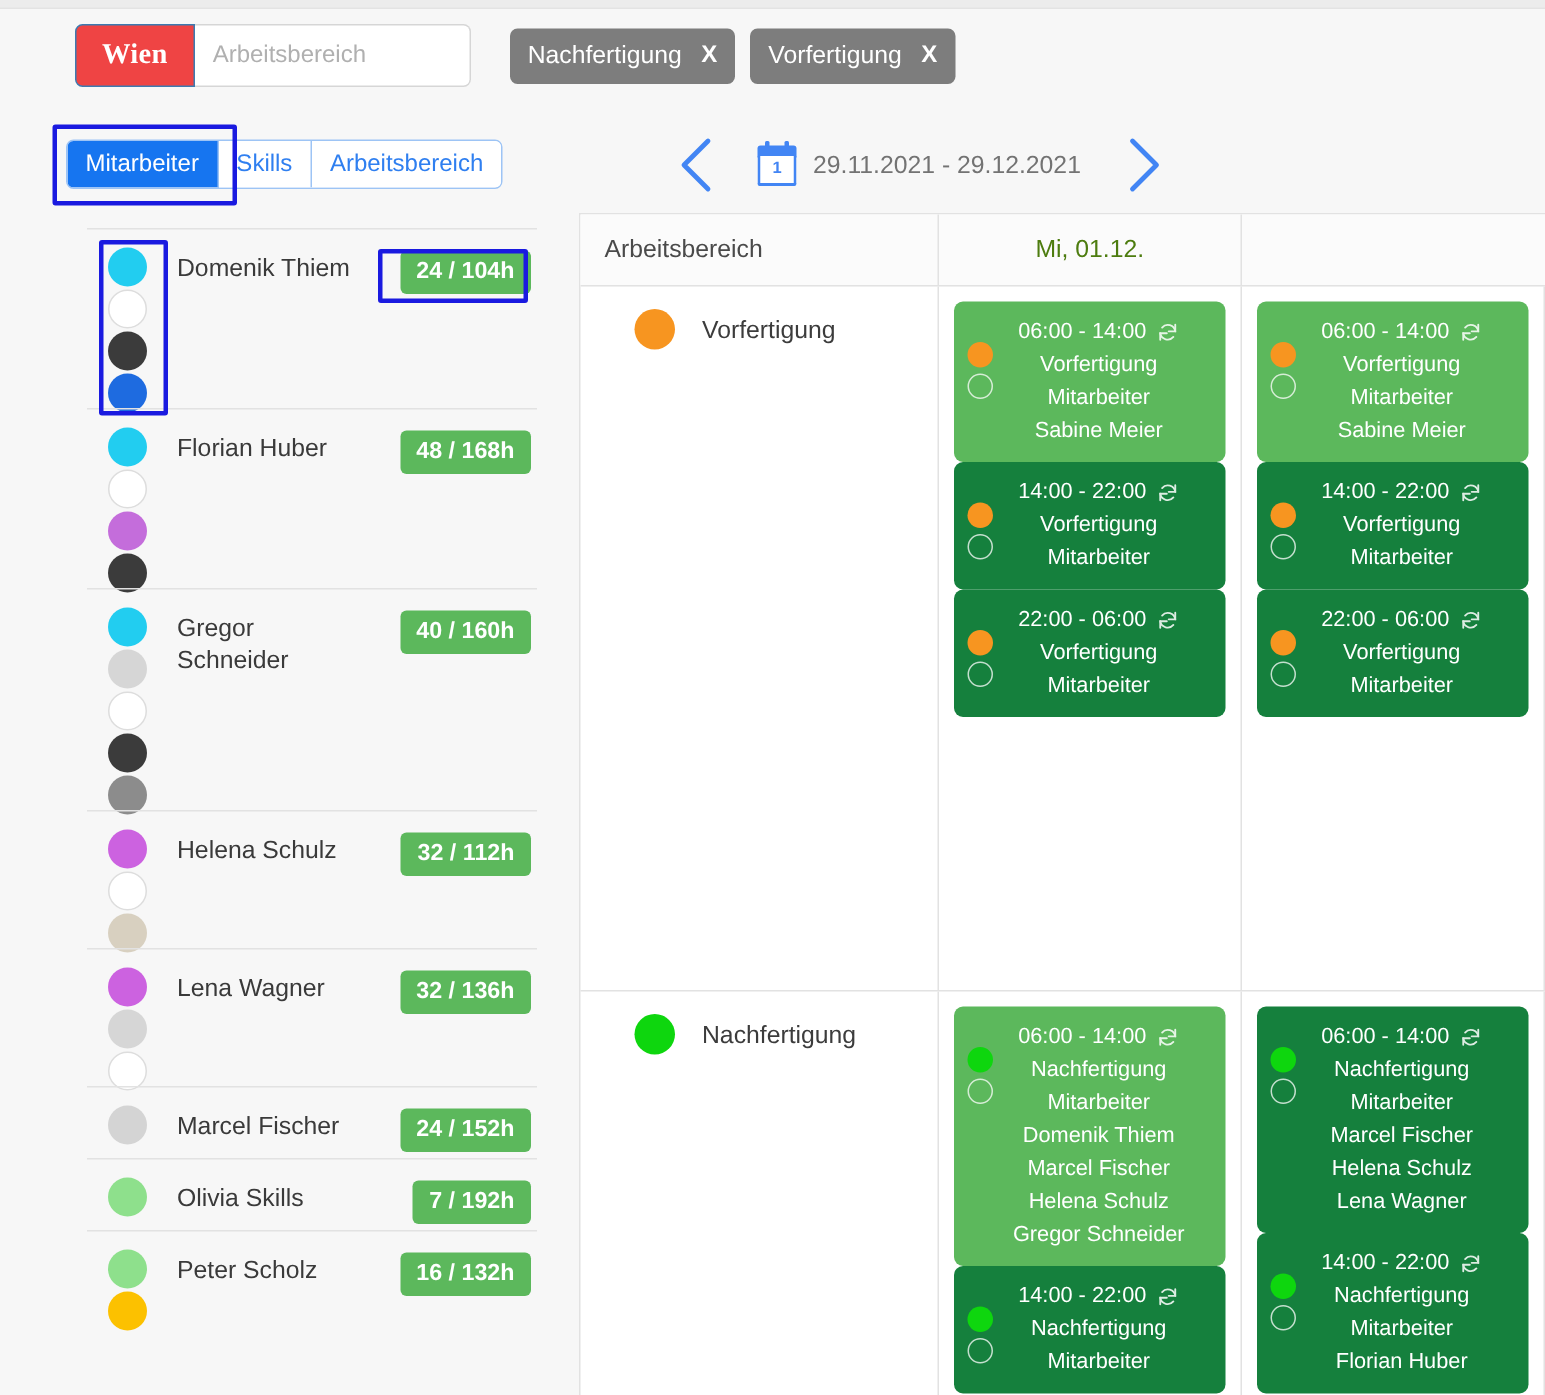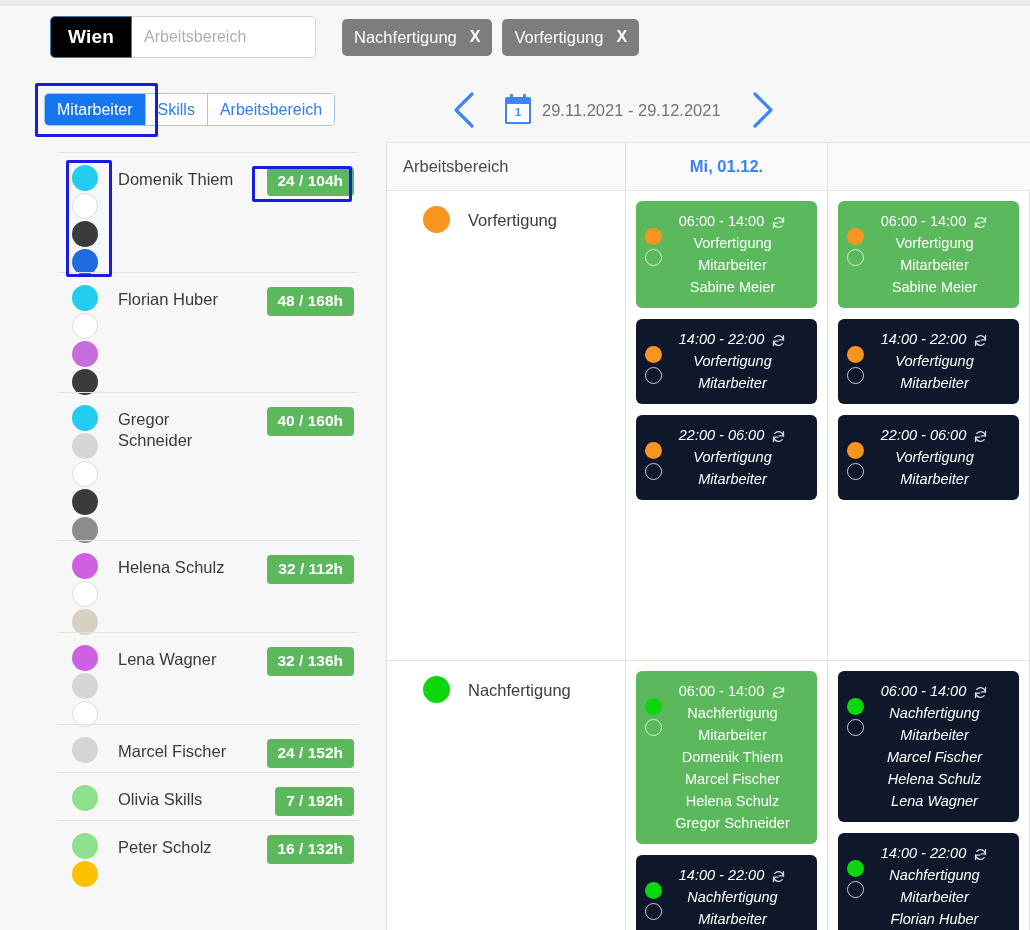--- a/index.html
+++ b/index.html
@@ -9,23 +9,23 @@
     font-family: "Liberation Sans", sans-serif;
     overflow: hidden;
   }
   #root { position: relative; width: 1030px; height: 930px; background:#f7f7f7; }
 
   .topstrip { position:absolute; top:0; left:0; width:1030px; height:6px; background:#ececec; border-bottom:1px solid #e3e3e3;}
 
   
   .topbar { position:absolute; top:16px; left:50px; display:flex; align-items:center; gap:0; }
   .loc-btn {
-    background:#000000; color:#fff; font-weight:bold; font-size:19px;
+    background:#ef4444; color:#fff; font-weight:bold; font-size:19px;
     padding:9px 17px; border-radius:5px 0 0 5px; border:1px solid #3d7ab0;
-    line-height:22px; letter-spacing:.2px;
+    line-height:22px; letter-spacing:.2px;font-family:Liberation Serif, serif;
   }
   .loc-input {
     width:184px; height:42px; background:#fff; border:1px solid #d6d6d6;
     border-left:none; border-radius:0 5px 5px 0;
     color:#b0b0b0; font-size:16px; padding:0 12px; line-height:40px;
   }
   .tagwrap { display:flex; gap:10px; margin-left:26px; }
   .tag {
     background:#7d7d7d; color:#fff; border-radius:5px; font-size:16.5px;
     padding:8px 12px 9px 12px; display:flex; align-items:center; gap:13px;
@@ -83,37 +83,37 @@
     position:absolute; top:166px; left:252px; width:100px; height:36px;
     border:3px solid #1a1ae0; border-radius:2px; pointer-events:none;
   }
 
   
   .grid { position:absolute; top:142px; left:386px; width:644px; height:790px;
           background:#fff; border:1px solid #e2e2e2; border-right:none; border-bottom:none; }
   .grid-head { display:flex; height:48px; border-bottom:1px solid #e2e2e2; background:#fbfbfb; }
   .gh { border-right:1px solid #e2e2e2; display:flex; align-items:center; font-size:16.5px; }
   .gh.area { width:239px; color:#4a4a4a; padding-left:16px; }
-  .gh.day { width:202px; justify-content:center; font-weight:bold; color:#3b82f6; }
+  .gh.day { width:202px; justify-content:center; font-weight:normal; color:#4d7c0f; }
 
   .grid-body { }
   .area-row { display:flex; border-bottom:1px solid #e2e2e2; }
   .area-row:last-child { border-bottom:none; }
   .cell { border-right:1px solid #e2e2e2; }
   .cell.areaname { width:239px; padding:18px 0 0 36px; display:flex; align-items:flex-start; gap:18px; }
   .cell.dayslot { width:202px; padding:10px 10px 10px 10px; }
   .area-dot { width:27px; height:27px; border-radius:50%; flex:none; margin-top:-3px; }
   .area-label { font-size:16.5px; color:#3c3c3c; line-height:22px; }
 
   .shift {
-    border-radius:6px; color:#fff; margin-bottom:11px; position:relative;
+    border-radius:6px; color:#fff; position:relative;
     padding:9px 8px 10px 8px; min-height:50px;
   }
   .shift.green { background:#5cb85c; }
-  .shift.red { background:#0f172a;font-style:italic; }
+  .shift.red { background:#15803d; }
   .shift-dots { position:absolute; left:9px; top:27px; }
   .shift-dots .sd { width:17px; height:17px; border-radius:50%; display:block; margin-bottom:4px; }
   .shift-dots .sd.empty { background:transparent; border:1.5px solid rgba(255,255,255,.75); }
   .shift-body { text-align:center; font-size:14.5px; line-height:22px; padding-left:12px; }
   .shift-time { display:inline-flex; align-items:center; gap:7px; font-size:14.5px; }
   .refresh { width:15px; height:15px; display:inline-block; vertical-align:middle; opacity:.85; }
 </style>
 </head>
 <body>
 

